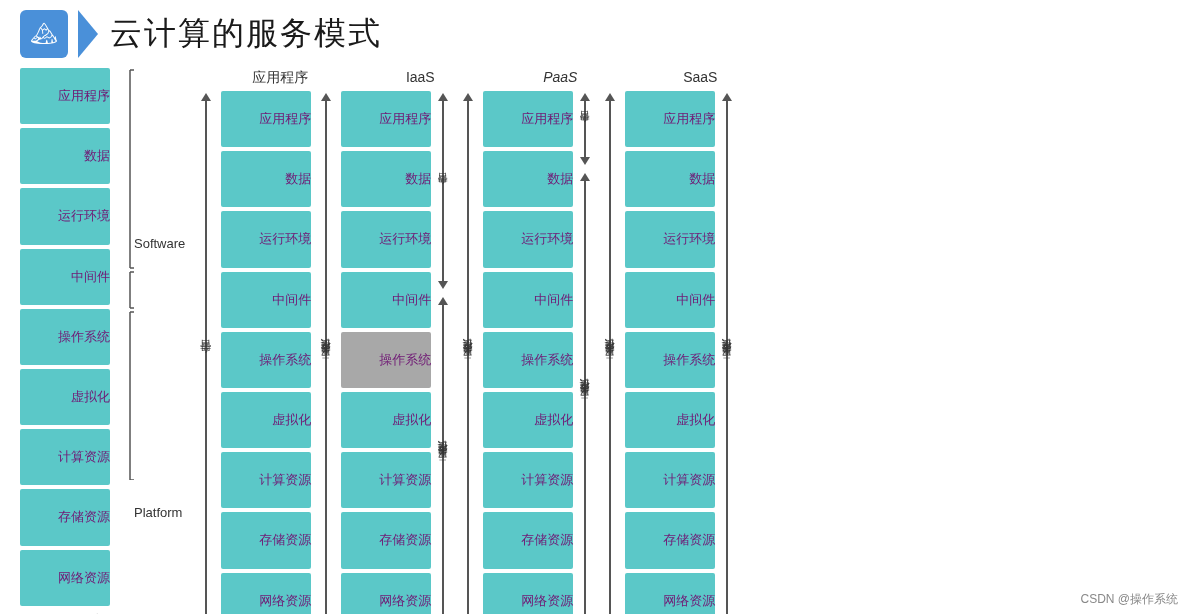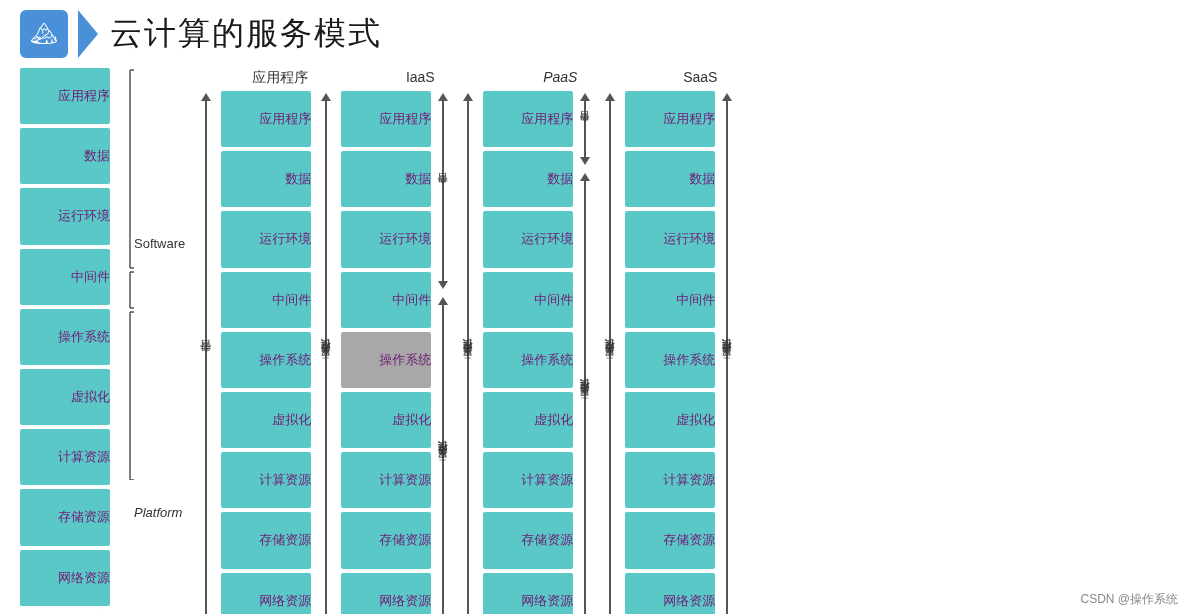--- a/index.html
+++ b/index.html
@@ -148,21 +148,21 @@
 
             <line x1="14" y1="244" x2="14" y2="412" stroke="#555" stroke-width="1.5"></line>
             <line x1="14" y1="244" x2="18" y2="244" stroke="#555" stroke-width="1.5"></line>
             <line x1="14" y1="412" x2="18" y2="412" stroke="#555" stroke-width="1.5"></line>
           </svg>
           <div style="display:flex; flex-direction:column; justify-content:space-around; margin-left:0; gap:0;">
             <div style="height:200px; display:flex; align-items:center;">
               <span style="font-size:13px; color:#333; white-space:nowrap;">Software</span>
             </div>
             <div style="height:36px; display:flex; align-items:center;">
-              <span style="font-size:13px; color:#333; white-space:nowrap;font-style:italic;">Platform</span>
+              <span style="font-size:13px; color:#333; white-space:nowrap;">Platform</span>
             </div>
           </div>
         </div>
       </div>
       <div class="section-label" style="margin-top:6px;">分层</div>
     </div>
 
     <div style="display:flex; flex-direction:column; flex:1;">
 
       <div style="display:flex; flex-direction:row; gap:0; padding-left:34px; margin-bottom:4px;">

